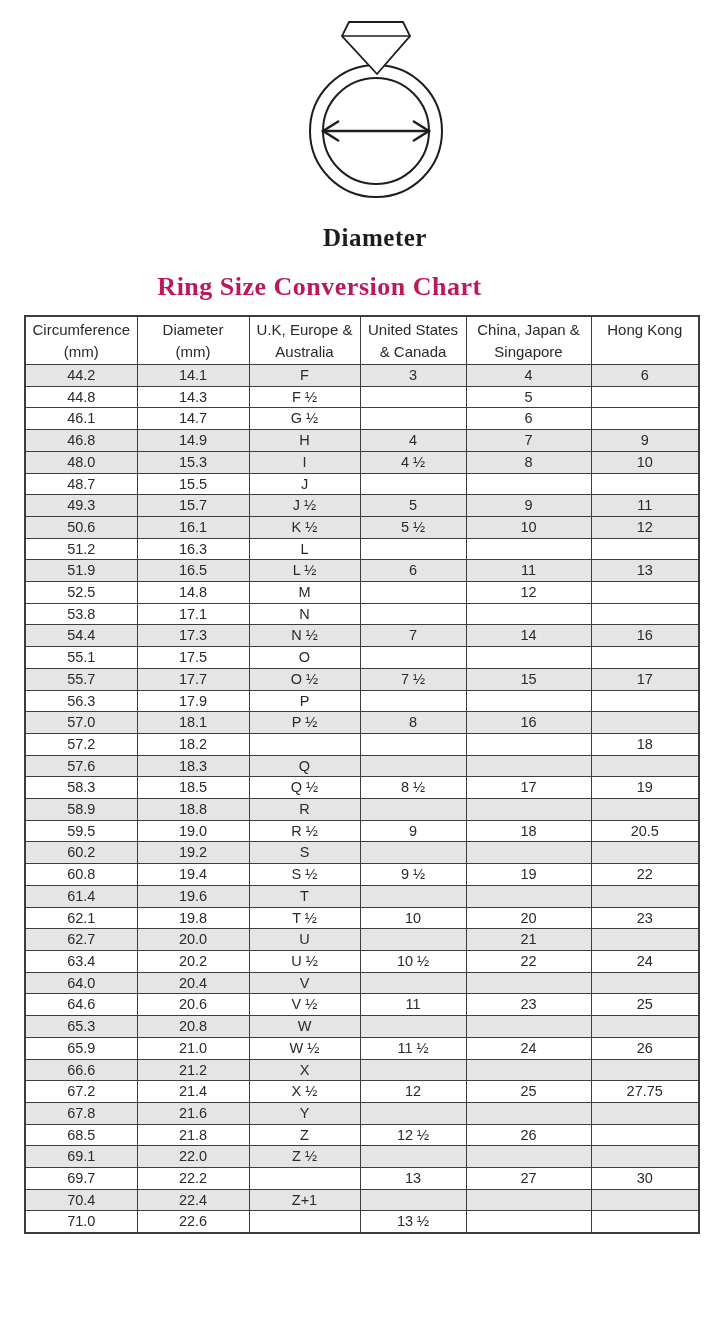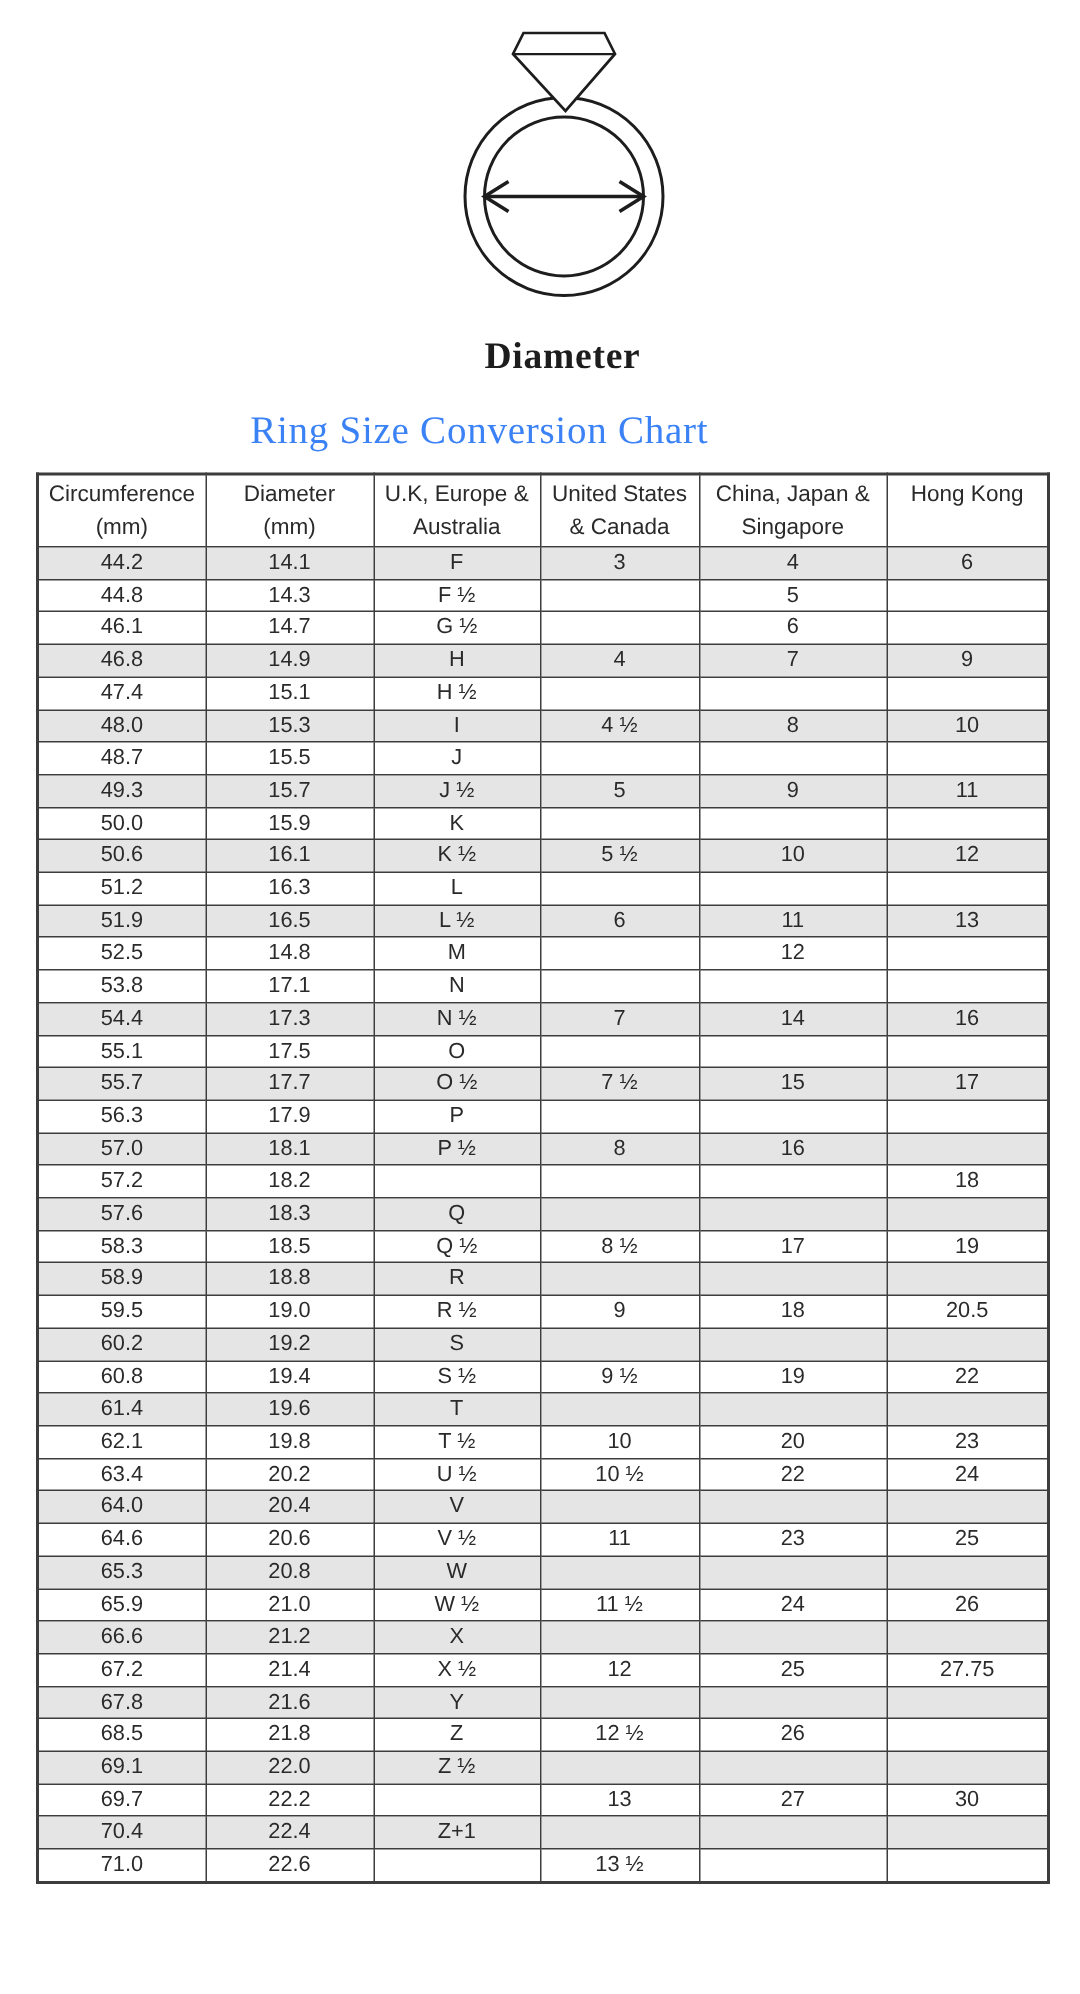--- a/index.html
+++ b/index.html
@@ -36,24 +36,24 @@
     letter-spacing: 0.5px;
     color: #1d1d1d;
   }
   .chart-title {
     position: absolute;
     top: 272px;
     left: 0;
     width: 639px;
     text-align: center;
     font-family: "Liberation Serif", "DejaVu Serif", serif;
-    font-weight: 400;
+    font-weight: 700;
     font-size: 26px;
     letter-spacing: 0.5px;
-    color: #3b82f6;
+    color: #be185d;
   }
   .table-wrap {
     position: absolute;
     left: 24px;
     top: 315px;
     width: 666px;
   }
   table.conversion {
     width: 100%;
     border-collapse: collapse;
@@ -157,28 +157,20 @@
           <td></td>
         </tr>
         <tr class="shaded">
           <td>46.8</td>
           <td>14.9</td>
           <td>H</td>
           <td>4</td>
           <td>7</td>
           <td>9</td>
         </tr>
-        <tr>
-          <td>47.4</td>
-          <td>15.1</td>
-          <td>H ½</td>
-          <td></td>
-          <td></td>
-          <td></td>
-        </tr>
         <tr class="shaded">
           <td>48.0</td>
           <td>15.3</td>
           <td>I</td>
           <td>4 ½</td>
           <td>8</td>
           <td>10</td>
         </tr>
         <tr>
           <td>48.7</td>
@@ -189,28 +181,20 @@
           <td></td>
         </tr>
         <tr class="shaded">
           <td>49.3</td>
           <td>15.7</td>
           <td>J ½</td>
           <td>5</td>
           <td>9</td>
           <td>11</td>
         </tr>
-        <tr>
-          <td>50.0</td>
-          <td>15.9</td>
-          <td>K</td>
-          <td></td>
-          <td></td>
-          <td></td>
-        </tr>
         <tr class="shaded">
           <td>50.6</td>
           <td>16.1</td>
           <td>K ½</td>
           <td>5 ½</td>
           <td>10</td>
           <td>12</td>
         </tr>
         <tr>
           <td>51.2</td>
@@ -349,20 +333,28 @@
           <td></td>
         </tr>
         <tr>
           <td>62.1</td>
           <td>19.8</td>
           <td>T ½</td>
           <td>10</td>
           <td>20</td>
           <td>23</td>
         </tr>
+        <tr class="shaded">
+          <td>62.7</td>
+          <td>20.0</td>
+          <td>U</td>
+          <td></td>
+          <td>21</td>
+          <td></td>
+        </tr>
         <tr>
           <td>63.4</td>
           <td>20.2</td>
           <td>U ½</td>
           <td>10 ½</td>
           <td>22</td>
           <td>24</td>
         </tr>
         <tr class="shaded">
           <td>64.0</td>

